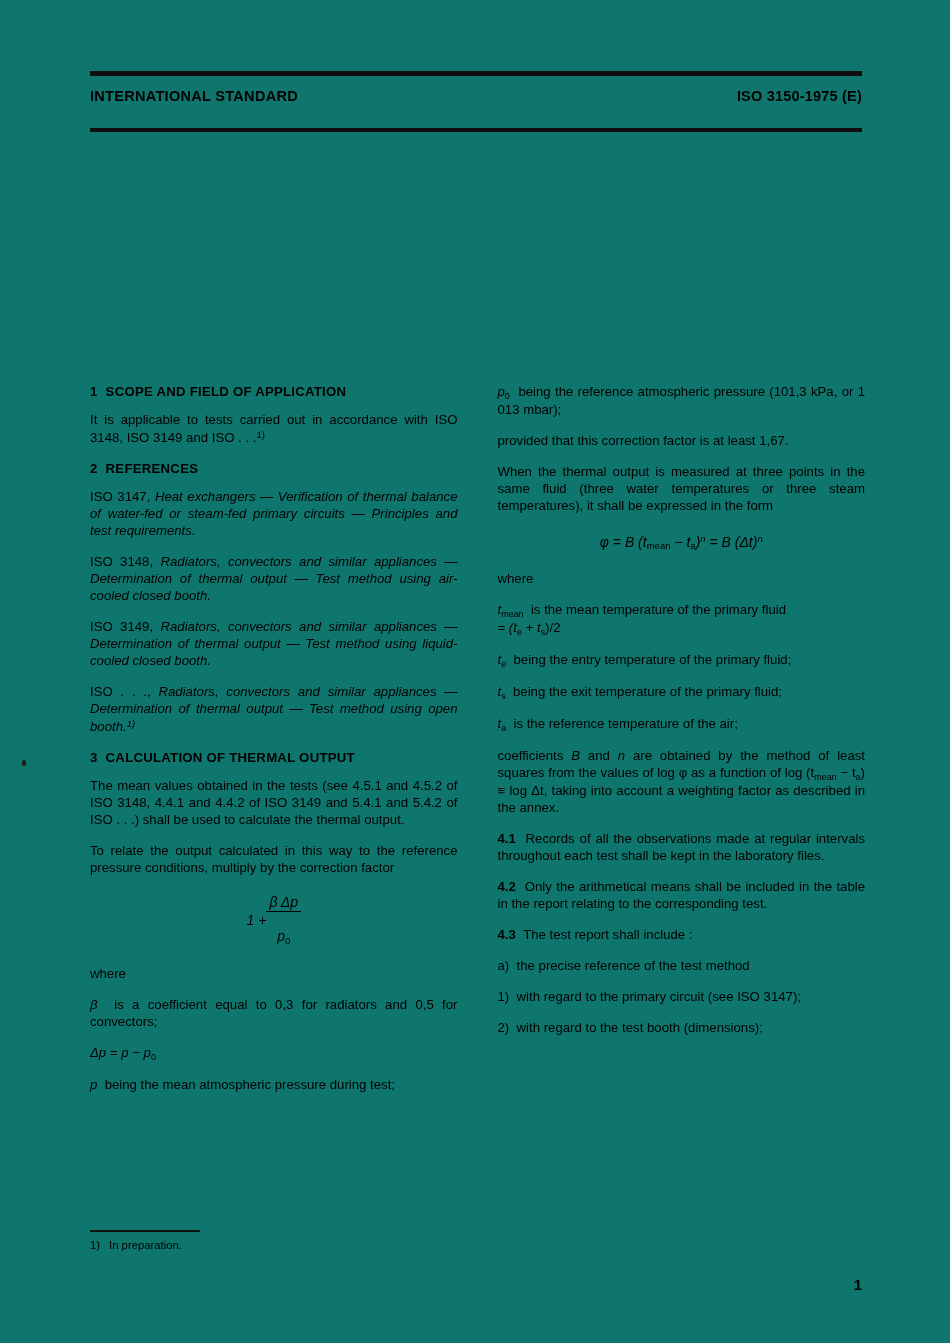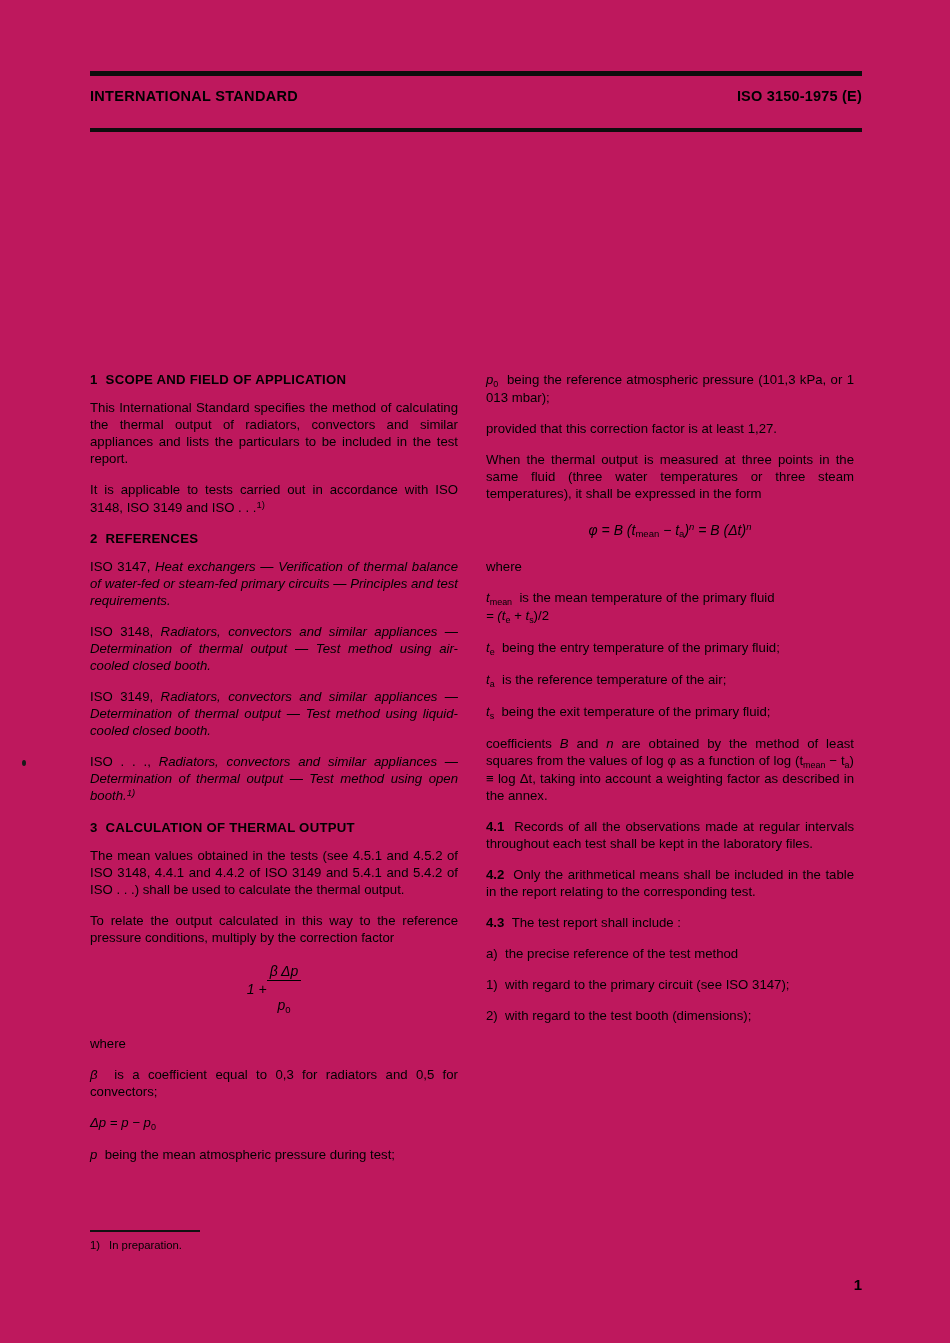--- a/index.html
+++ b/index.html
@@ -8,21 +8,21 @@
     background: #ffffff;
   }
   body {
     font-family: "Liberation Sans", sans-serif;
     color: #000000;
   }
   .page {
     position: relative;
     width: 950px;
     height: 1343px;
-    background: #be185d;
+    background: #0f766e;
     overflow: hidden;
   }
 
   
   .rule {
     position: absolute;
     left: 90px;
     width: 772px;
     background: #0d0d0d;
   }
@@ -58,24 +58,24 @@
     font-size: 25px;
     font-weight: bold;
     line-height: 1.26;
     letter-spacing: -0.2px;
   }
 
   
   .columns {
     position: absolute;
     left: 90px;
-    top: 372px;
+    top: 384px;
     width: 775px;
     display: flex;
-    gap: 28px;
+    gap: 40px;
   }
   .col {
     width: 368px;
   }
 
   h2.sec {
     font-size: 13.2px;
     font-weight: bold;
     margin: 0 0 13px 0;
     letter-spacing: 0.25px;
@@ -182,21 +182,20 @@
   <div class="margin-dot"></div>
 
   <div class="columns">
 
     <div class="col">
 
       <h2 class="sec">
         <span class="num">1</span><span>SCOPE AND FIELD OF APPLICATION</span>
       </h2>
 
-      <p class="body">This International Standard specifies the method of calculating the thermal output of radiators, convectors and similar appliances and lists the particulars to be included in the test report.</p>
 
       <p class="body gap-lg"><span>It is applicable to tests carried out in accordance with ISO 3148, ISO 3149 and ISO . . .</span><span class="fn-sup">1)</span></p>
 
       <h2 class="sec">
         <span class="num">2</span><span>REFERENCES</span>
       </h2>
 
       <p class="body"><span class="roman">ISO 3147, </span><span class="ital">Heat exchangers — Verification of thermal balance of water-fed or steam-fed primary circuits — Principles and test requirements.</span></p>
 
       <p class="body"><span class="roman">ISO 3148, </span><span class="ital">Radiators, convectors and similar appliances — Determination of thermal output — Test method using air-cooled closed booth.</span></p>
@@ -223,35 +222,35 @@
       <p class="body ind1"><span class="ital">Δp = p − p</span><sub>0</sub></p>
 
       <p class="body ind2 last"><span class="ital">p</span>&nbsp;&nbsp;<span>being the mean atmospheric pressure during test;</span></p>
 
     </div>
 
     <div class="col">
 
       <p class="body ind1"><span class="ital">p</span><sub>0</sub>&nbsp;&nbsp;<span>being the reference atmospheric pressure (101,3 kPa, or 1 013 mbar);</span></p>
 
-      <p class="body">provided that this correction factor is at least 1,27.</p>
+      <p class="body">provided that this correction factor is at least 1,67.</p>
 
       <p class="body">When the thermal output is measured at three points in the same fluid (three water temperatures or three steam temperatures), it shall be expressed in the form</p>
 
       <div class="formula"><span>φ</span>&nbsp;<span>= B (t</span><sub>mean</sub>&nbsp;<span>− t</span><sub>a</sub><span>)</span><sup>n</sup>&nbsp;<span>= B (Δt)</span><sup>n</sup></div>
 
       <p class="body">where</p>
 
       <p class="body ind1"><span class="ital">t</span><sub>mean</sub>&nbsp;&nbsp;<span>is the mean temperature of the primary fluid</span><br><span class="ital">= (t</span><sub>e</sub><span class="ital"> + t</span><sub>s</sub><span>)/2</span></p>
 
       <p class="body ind2"><span class="ital">t</span><sub>e</sub>&nbsp;&nbsp;<span>being the entry temperature of the primary fluid;</span></p>
 
+      <p class="body ind2"><span class="ital">t</span><sub>s</sub>&nbsp;&nbsp;<span>being the exit temperature of the primary fluid;</span></p>
+
       <p class="body ind1"><span class="ital">t</span><sub>a</sub>&nbsp;&nbsp;<span>is the reference temperature of the air;</span></p>
-
-      <p class="body ind2"><span class="ital">t</span><sub>s</sub>&nbsp;&nbsp;<span>being the exit temperature of the primary fluid;</span></p>
 
       <p class="body ind1 gap-lg"><span>coefficients </span><span class="ital">B</span><span> and </span><span class="ital">n</span><span> are obtained by the method of least squares from the values of log φ as a function of log (t</span><sub>mean</sub><span> − t</span><sub>a</sub><span>) ≡ log Δt, taking into account a weighting factor as described in the annex.</span></p>
 
 
 
       <p class="body gap-lg"><span class="bold">4.1</span>&nbsp;&nbsp;<span>Records of all the observations made at regular intervals throughout each test shall be kept in the laboratory files.</span></p>
 
       <p class="body gap-lg"><span class="bold">4.2</span>&nbsp;&nbsp;<span>Only the arithmetical means shall be included in the table in the report relating to the corresponding test.</span></p>
 
       <p class="body"><span class="bold">4.3</span>&nbsp;&nbsp;<span>The test report shall include :</span></p>

